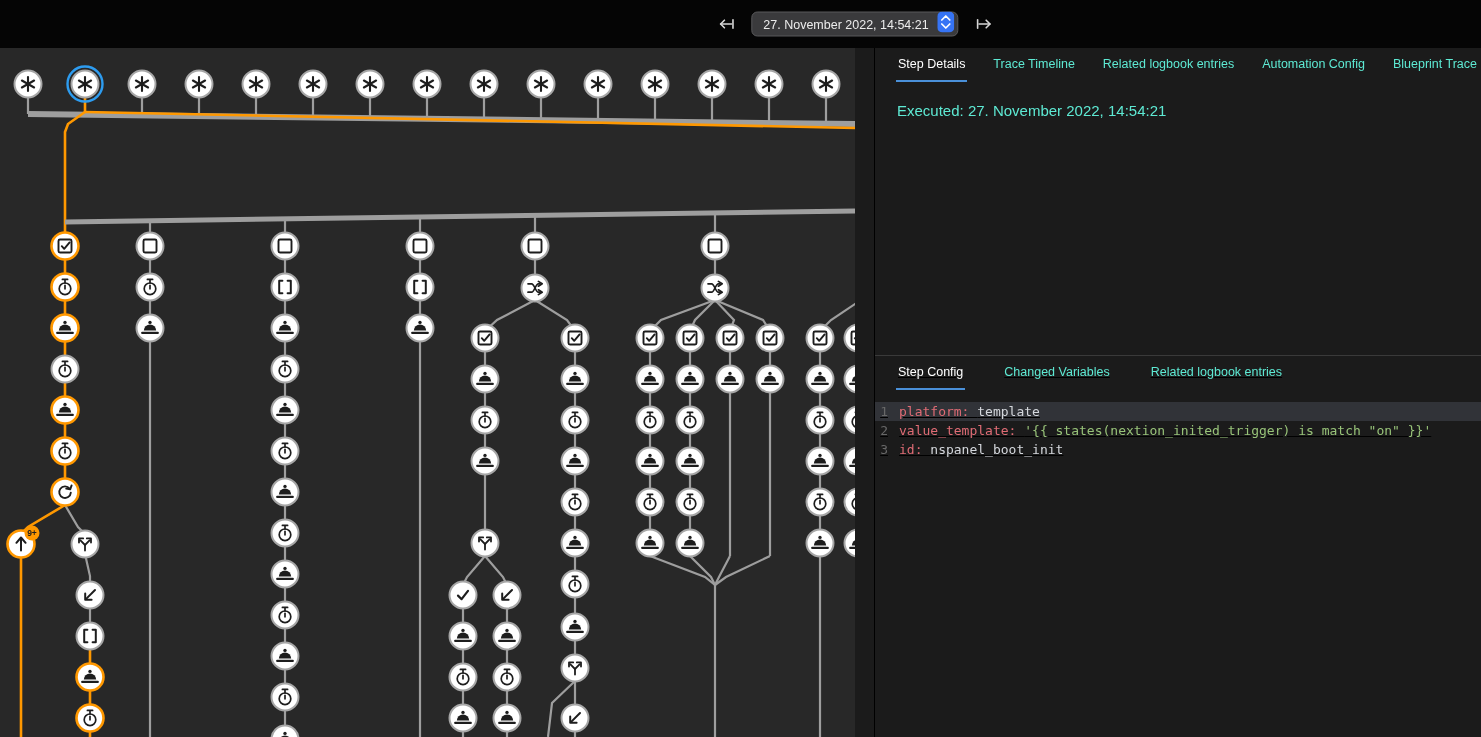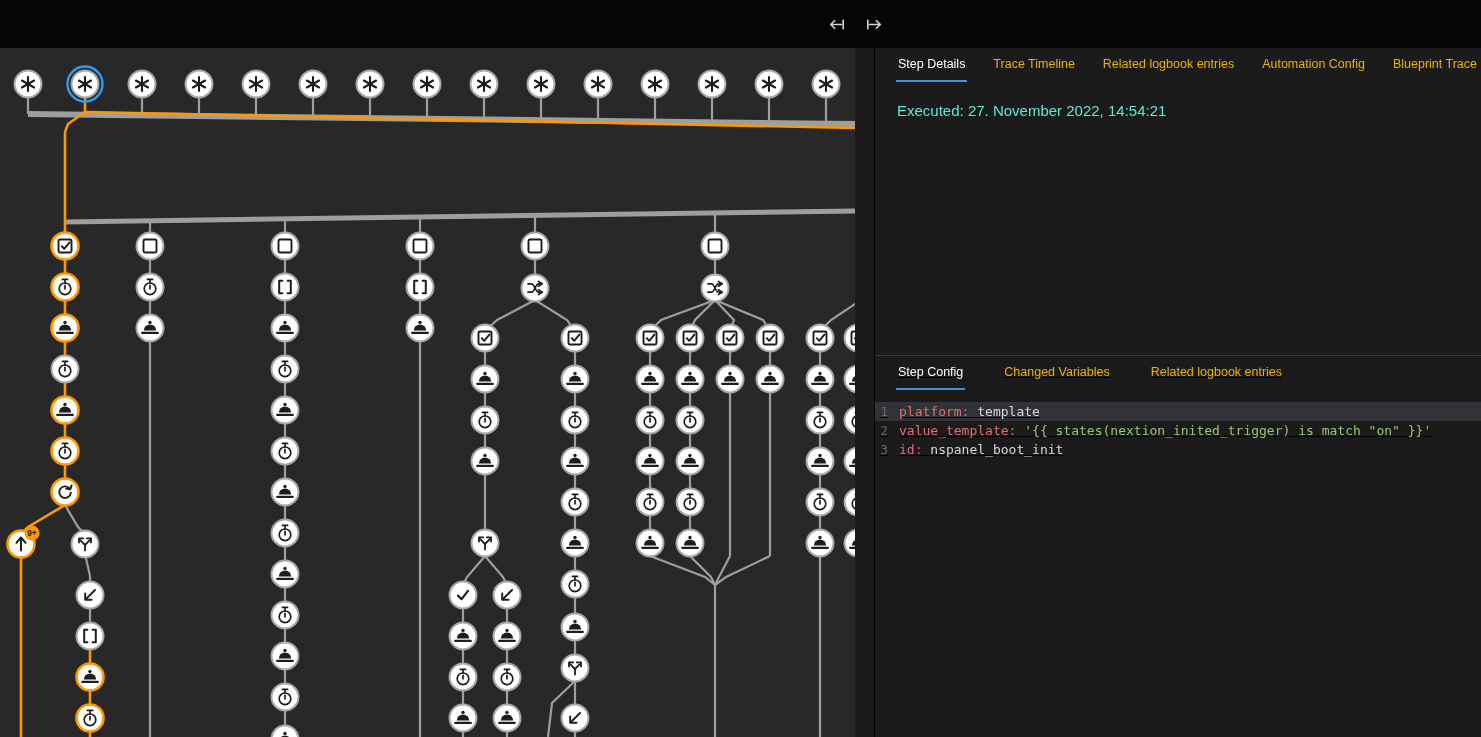--- a/index.html
+++ b/index.html
@@ -35,21 +35,21 @@
   .right-pane {
     position: absolute; left: 874px; top: 48px; width: 626px; height: 689px;
     background: #1b1b1b; border-left: 1px solid #000;
   }
   .details-panel { height: 307px; }
   .config-panel { border-top: 1px solid #3a3a3a; height: 381px; text-decoration: underline; }
   .tabs { display: flex; align-items: stretch; height: 34px; padding: 0 21px; }
   .tabs.spread { justify-content: space-between; }
   .tabs.left { justify-content: flex-start; gap: 37px; }
   .tab {
-    display: flex; align-items: center; font-size: 12.5px; color: #eab308;
+    display: flex; align-items: center; font-size: 12.5px; color: #5eead4;
     cursor: pointer; border-bottom: 2px solid transparent; padding: 0 2px;
     white-space: nowrap;
   }
   .tab.active { color: #ffffff; border-bottom-color: #4a90d9; }
   .executed { margin: 20px 22px; font-size: 15px; color: #5eead4; }
   .code-block {
     margin-top: 12px;
     font-family: "DejaVu Sans Mono", monospace;
     font-size: 13px; line-height: 19px;
   }
@@ -952,20 +952,30 @@
 
 <div class="topbar">
   <div class="run-controls">
     <button class="nav-btn">
       <svg width="19" height="19" viewBox="0 0 20 20">
         <line x1="3.5" y1="10" x2="15" y2="10" stroke="#d6d6d6" stroke-width="1.7" stroke-linecap="round"></line>
         <path d="M7.5,6 L3.5,10 L7.5,14" fill="none" stroke="#d6d6d6" stroke-width="1.7" stroke-linecap="round" stroke-linejoin="round"></path>
         <line x1="16.5" y1="5.5" x2="16.5" y2="14.5" stroke="#d6d6d6" stroke-width="1.7" stroke-linecap="round"></line>
       </svg>
     </button>
+    <div class="run-select">
+      <span class="run-select-label">27. November 2022, 14:54:21</span>
+      <span class="stepper">
+        <svg width="17" height="21" viewBox="0 0 17 21">
+          <rect x="0" y="0" width="17" height="21" rx="5" fill="#3674f5"></rect>
+          <path d="M4.5,8.5 L8.5,4.5 L12.5,8.5" fill="none" stroke="#fff" stroke-width="1.7" stroke-linecap="round" stroke-linejoin="round"></path>
+          <path d="M4.5,12.5 L8.5,16.5 L12.5,12.5" fill="none" stroke="#fff" stroke-width="1.7" stroke-linecap="round" stroke-linejoin="round"></path>
+        </svg>
+      </span>
+    </div>
     <button class="nav-btn">
       <svg width="19" height="19" viewBox="0 0 20 20">
         <line x1="5" y1="10" x2="16.5" y2="10" stroke="#d6d6d6" stroke-width="1.7" stroke-linecap="round"></line>
         <path d="M12.5,6 L16.5,10 L12.5,14" fill="none" stroke="#d6d6d6" stroke-width="1.7" stroke-linecap="round" stroke-linejoin="round"></path>
         <line x1="3.5" y1="5.5" x2="3.5" y2="14.5" stroke="#d6d6d6" stroke-width="1.7" stroke-linecap="round"></line>
       </svg>
     </button>
   </div>
 </div>
 

